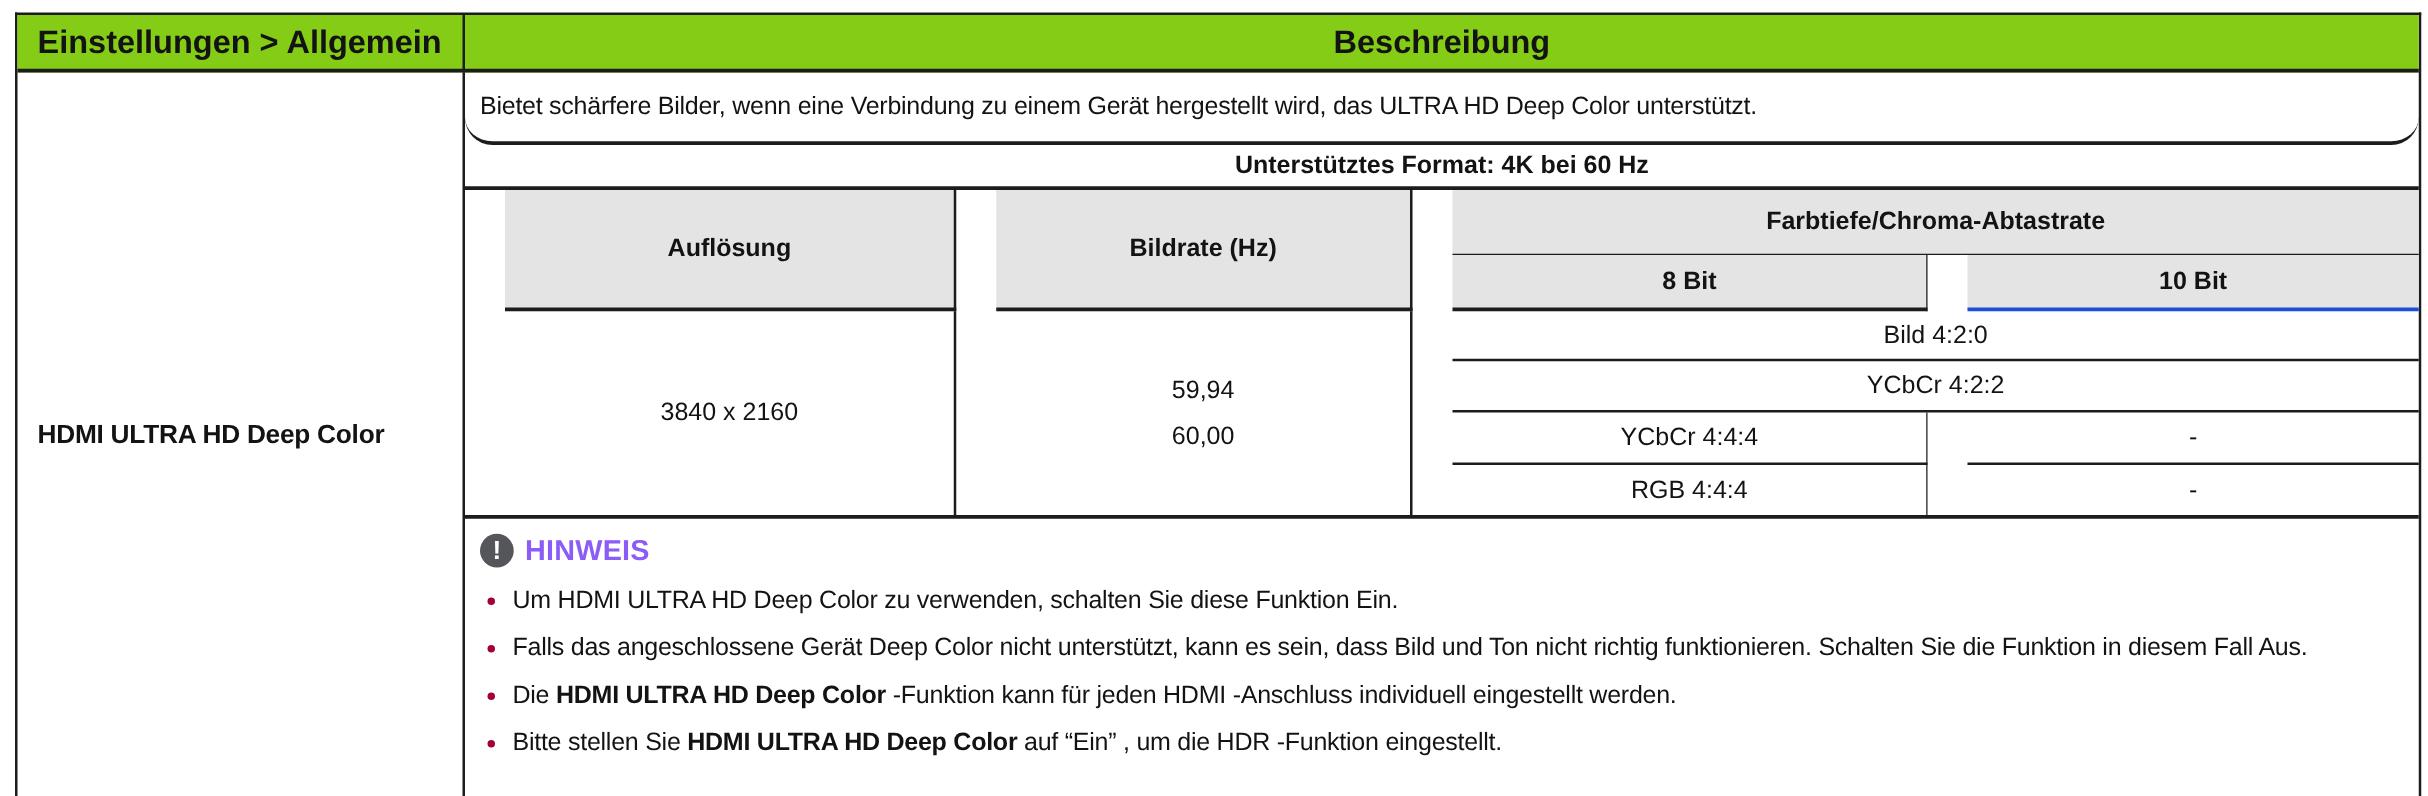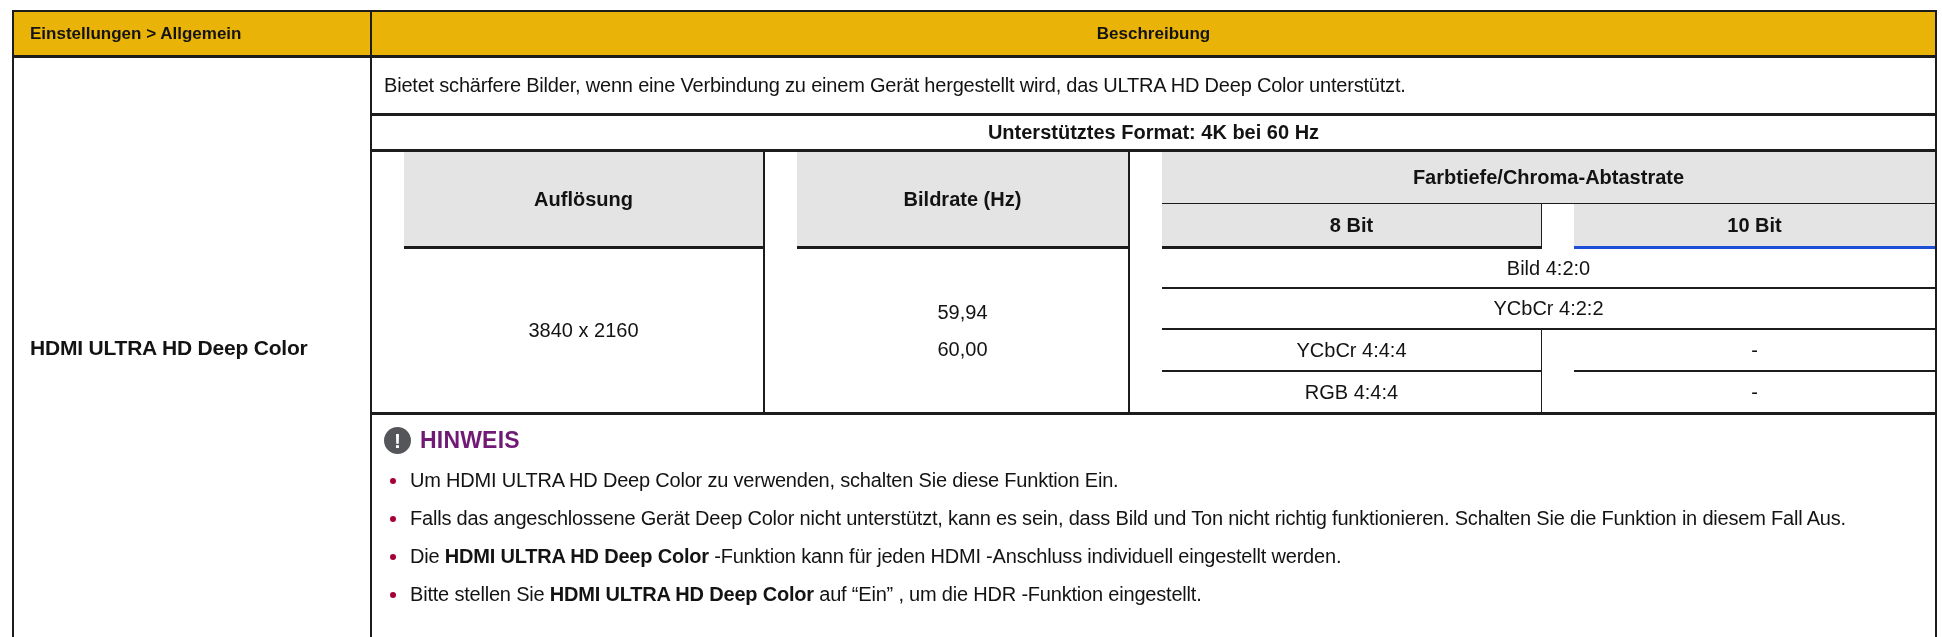--- a/index.html
+++ b/index.html
@@ -14,23 +14,23 @@
 
   .outer-table {
     width:100%; height:100%;
     border:2px solid #1c1c1c; border-bottom:none;
     display:grid;
     grid-template-columns:358px 1fr;
     grid-template-rows:46px 1fr;
   }
 
   .hdr-cell {
-    background:#eab308;
+    background:#84cc16;
     border-bottom:3px solid #1c1c1c;
-    font-weight:bold; font-size:17px;
+    font-weight:bold; font-size:26px;
     display:flex; align-items:center;
   }
   .hdr-left { border-right:2px solid #1c1c1c; padding-left:16px; }
   .hdr-right { justify-content:center; }
 
   .feature-cell {
     border-right:2px solid #1c1c1c;
     display:flex; align-items:center;
     padding-left:16px;
     font-weight:bold; font-size:21px;
@@ -38,21 +38,21 @@
   }
 
   .desc-cell {
     display:grid;
     grid-template-rows:58px 36px 263px 1fr;
   }
   .intro-row {
     border-bottom:3px solid #1c1c1c;
     display:flex; align-items:center;
     padding-left:12px;
-    font-size:20px; letter-spacing:-0.2px;
+    font-size:20px; letter-spacing:-0.2px;border-radius:22px;
   }
   .format-row {
     border-bottom:3px solid #1c1c1c;
     display:flex; align-items:center; justify-content:center;
     font-weight:bold; font-size:20px;
   }
 
   .spec-table {
     display:grid;
     grid-template-columns:393px 365px 412px 1fr;
@@ -78,21 +78,21 @@
 
   .note-section { padding:12px 14px 0 12px; }
   .note-title-row { display:flex; align-items:center; gap:9px; }
   .note-icon {
     width:27px; height:27px; border-radius:50%;
     background:#55565a; color:#ffffff;
     font-weight:bold; font-size:21px;
     display:flex; align-items:center; justify-content:center;
     flex:0 0 27px;
   }
-  .note-title { color:#701a75; font-weight:bold; font-size:23px; letter-spacing:0.2px; }
+  .note-title { color:#8b5cf6; font-weight:bold; font-size:23px; letter-spacing:0.2px; }
   .note-bullets { list-style:none; margin-top:10px; }
   .note-bullets li {
     display:flex; align-items:flex-start;
     margin-top:15px;
     font-size:20px; line-height:23px; letter-spacing:-0.2px;
   }
   .bullet-dot {
     width:6px; height:6px; border-radius:50%;
     background:#a50034; flex:0 0 6px;
     margin:9px 14px 0 6px;

